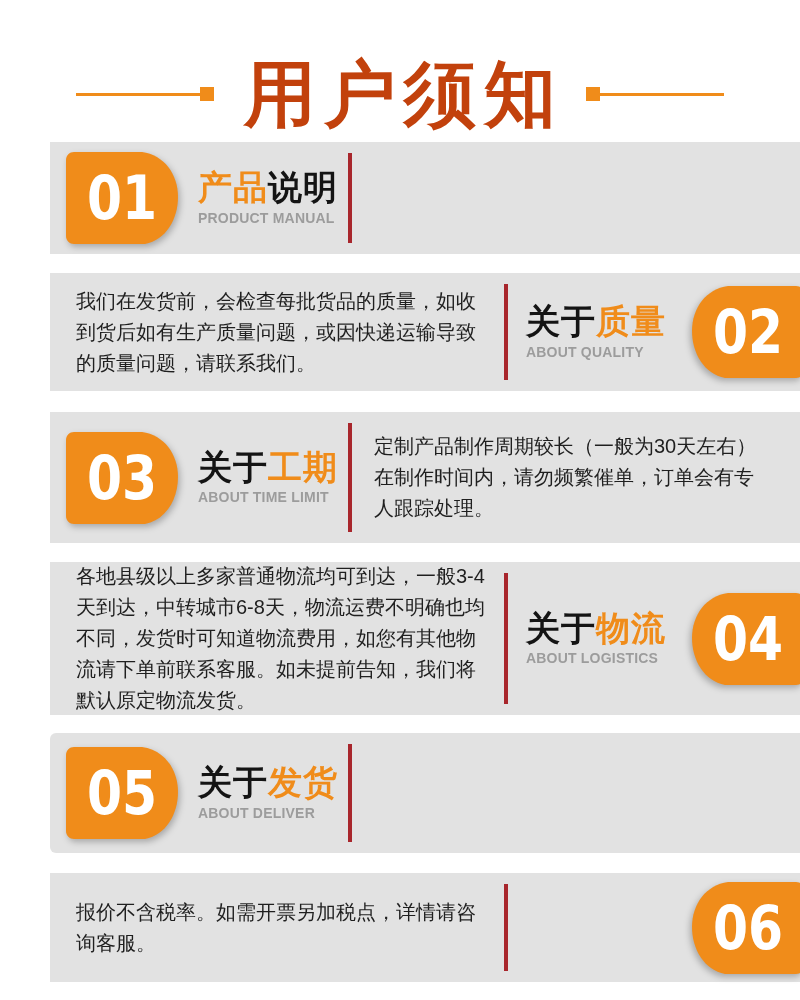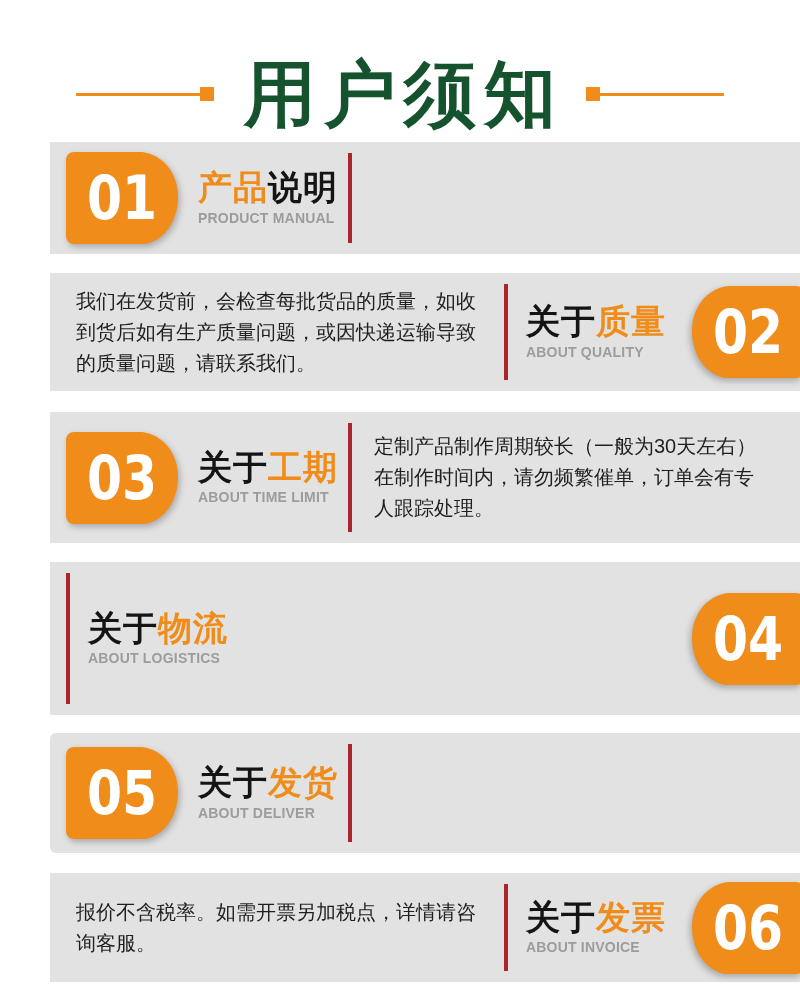--- a/index.html
+++ b/index.html
@@ -19,21 +19,21 @@
   .page{width:800px; height:1000px; position:relative;}
 
   
   .header{
     display:flex; align-items:center; justify-content:center;
     padding-top:46px; height:142px;
   }
   .hline{width:124px; height:3px; background:var(--orange); flex:0 0 auto;}
   .hsq{width:14px; height:14px; background:var(--orange); flex:0 0 auto;}
   .htitle{
-    font-size:72px; font-weight:bold; color:#14532d;
+    font-size:72px; font-weight:bold; color:#c2410c;
     letter-spacing:8px; line-height:1;
     margin:0 22px 0 30px; white-space:nowrap;
   }
 
   
   .cards{margin:0 22px;padding-left:28px;}
   .card{
     background:var(--card-bg);
     display:flex; align-items:center;
     margin-bottom:19px;
@@ -161,20 +161,25 @@
         <svg viewBox="0 0 112 92">
           <path d="M8,0 L76,0 C98,3 112,22 112,45 C112,67 100,88 79,92 L8,92 C3.5,92 0,88.5 0,84 L0,8 C0,3.5 3.5,0 8,0 Z" fill="#f08c1a"></path>
         </svg>
         <span class="num">04</span>
       </div>
       <div class="titleblock">
         <div class="sec-title"><span>关于</span><span class="accent">物流</span></div>
         <div class="sec-sub">ABOUT LOGISTICS</div>
       </div>
       <div class="divider"></div>
+      <div class="body-text">各地县级以上多家普通物流均可到达，一般3-4
+天到达，中转城市6-8天，物流运费不明确也均
+不同，发货时可知道物流费用，如您有其他物
+流请下单前联系客服。如未提前告知，我们将
+默认原定物流发货。</div>
     </div>
 
     <div class="card left">
       <div class="badge">
         <svg viewBox="0 0 112 92">
           <path d="M8,0 L76,0 C98,3 112,22 112,45 C112,67 100,88 79,92 L8,92 C3.5,92 0,88.5 0,84 L0,8 C0,3.5 3.5,0 8,0 Z" fill="#f08c1a"></path>
         </svg>
         <span class="num">05</span>
       </div>
       <div class="titleblock">
@@ -184,23 +189,19 @@
       <div class="divider"></div>
     </div>
 
     <div class="card right">
       <div class="badge">
         <svg viewBox="0 0 112 92">
           <path d="M8,0 L76,0 C98,3 112,22 112,45 C112,67 100,88 79,92 L8,92 C3.5,92 0,88.5 0,84 L0,8 C0,3.5 3.5,0 8,0 Z" fill="#f08c1a"></path>
         </svg>
         <span class="num">06</span>
       </div>
-      <div class="titleblock">
-        <div class="sec-title"><span>关于</span><span class="accent">发票</span></div>
-        <div class="sec-sub">ABOUT INVOICE</div>
-      </div>
       <div class="divider"></div>
       <div class="body-text">报价不含税率。如需开票另加税点，详情请咨
 询客服。</div>
     </div>
 
   </div>
 </div>
 
 </body></html>

